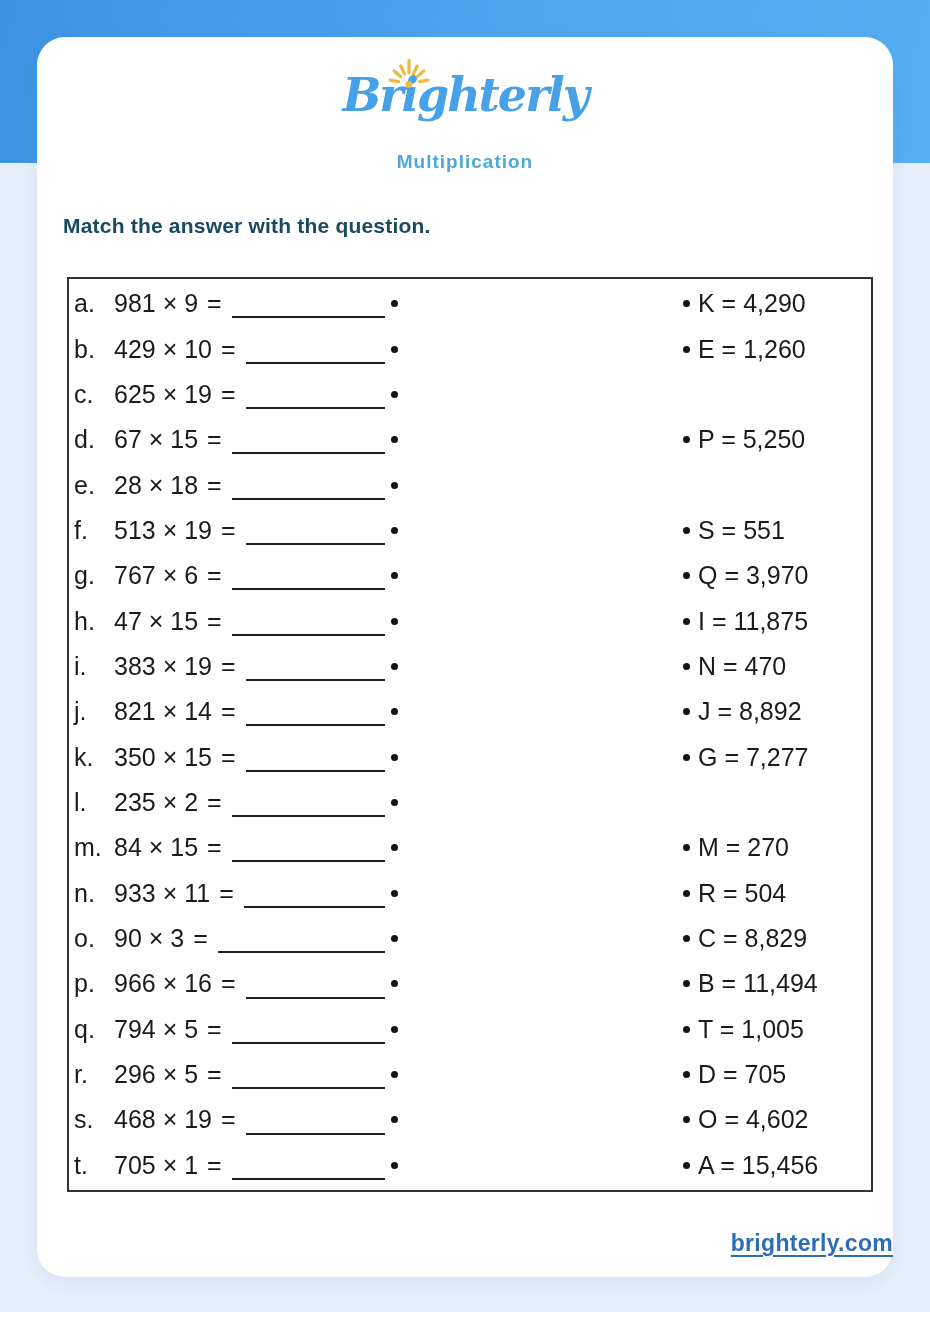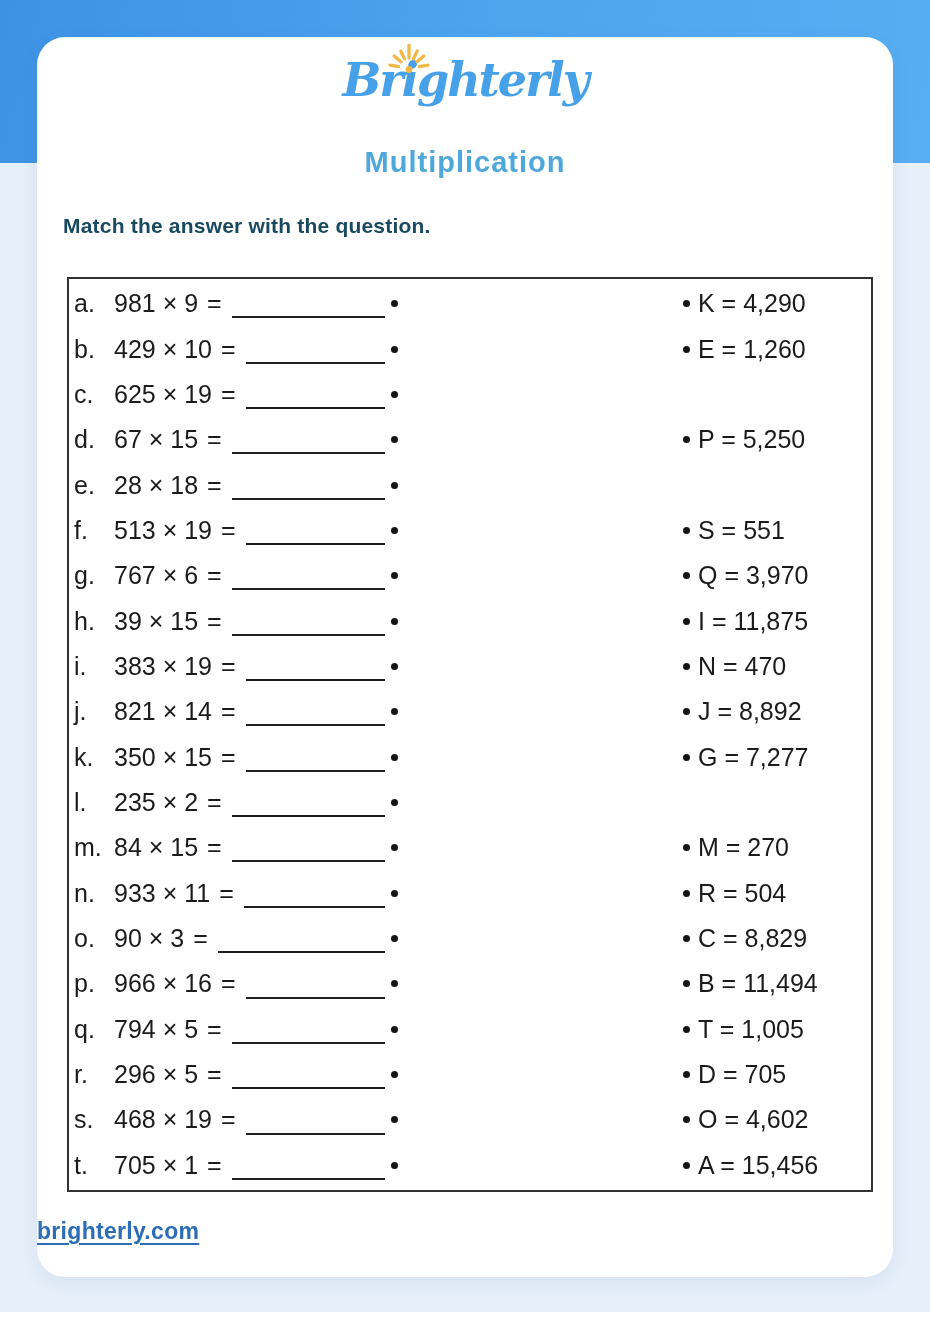--- a/index.html
+++ b/index.html
@@ -33,21 +33,21 @@
     width: 856px; height: 1240px;
     background: #ffffff;
     border-radius: 28px;
     box-shadow: 0 6px 18px rgba(40, 90, 150, 0.08);
   }
   .logo-wrap {
     margin-top: 18px;
     height: 80px;
     display: flex;
     justify-content: center;
-    align-items: flex-start;
+    align-items: center;
   }
   .logo-inner { position: relative; display: inline-block; }
   .logo-text {
     font-family: "DejaVu Serif", serif;
     font-style: italic;
     font-weight: bold;
     font-size: 46px;
     letter-spacing: -2px;
     color: #47a1e8;
     line-height: 1.1;
@@ -55,21 +55,21 @@
   .sun {
     position: absolute;
     left: 38px;
     top: -22px;
     width: 58px;
     height: 44px;
   }
   .title {
     margin-top: 10px;
     text-align: center;
-    font-size: 29px;
+    font-size: 19px;
     font-weight: bold;
     letter-spacing: 1px;
     color: #4fa8db;
     height: 34px;
     line-height: 34px;
   }
   .instruction {
     margin: 30px 0 0 26px;
     font-size: 21px;
     font-weight: 600;
@@ -120,22 +120,22 @@
   .ans {
     margin-left: auto;
     width: 182px;
     display: flex;
     align-items: center;
     flex-shrink: 0;
   }
   .ans .dot { margin-right: 8px; }
   .ans-text { white-space: nowrap; }
   .footer {
-    margin-top: 26px;
-    text-align: left;
+    margin-top: 38px;
+    text-align: right;
   }
   .footer a {
     font-size: 23px;
     font-weight: 600;
     color: #2b6db6;
     text-decoration: underline;
     text-underline-offset: 4px;
     letter-spacing: 0.3px;
   }
 </style>
@@ -257,21 +257,21 @@
     </div>
     <div class="ans">
       <span class="dot"></span>
       <span class="ans-text">Q = 3,970</span>
     </div>
   </div>
 
   <div class="row">
     <div class="q">
       <span class="lbl">h.</span>
-      <span class="expr">39 × 15</span>
+      <span class="expr">47 × 15</span>
       <span class="eq">=</span>
       <span class="blank"></span>
       <span class="dot"></span>
     </div>
     <div class="ans">
       <span class="dot"></span>
       <span class="ans-text">I = 11,875</span>
     </div>
   </div>
 

